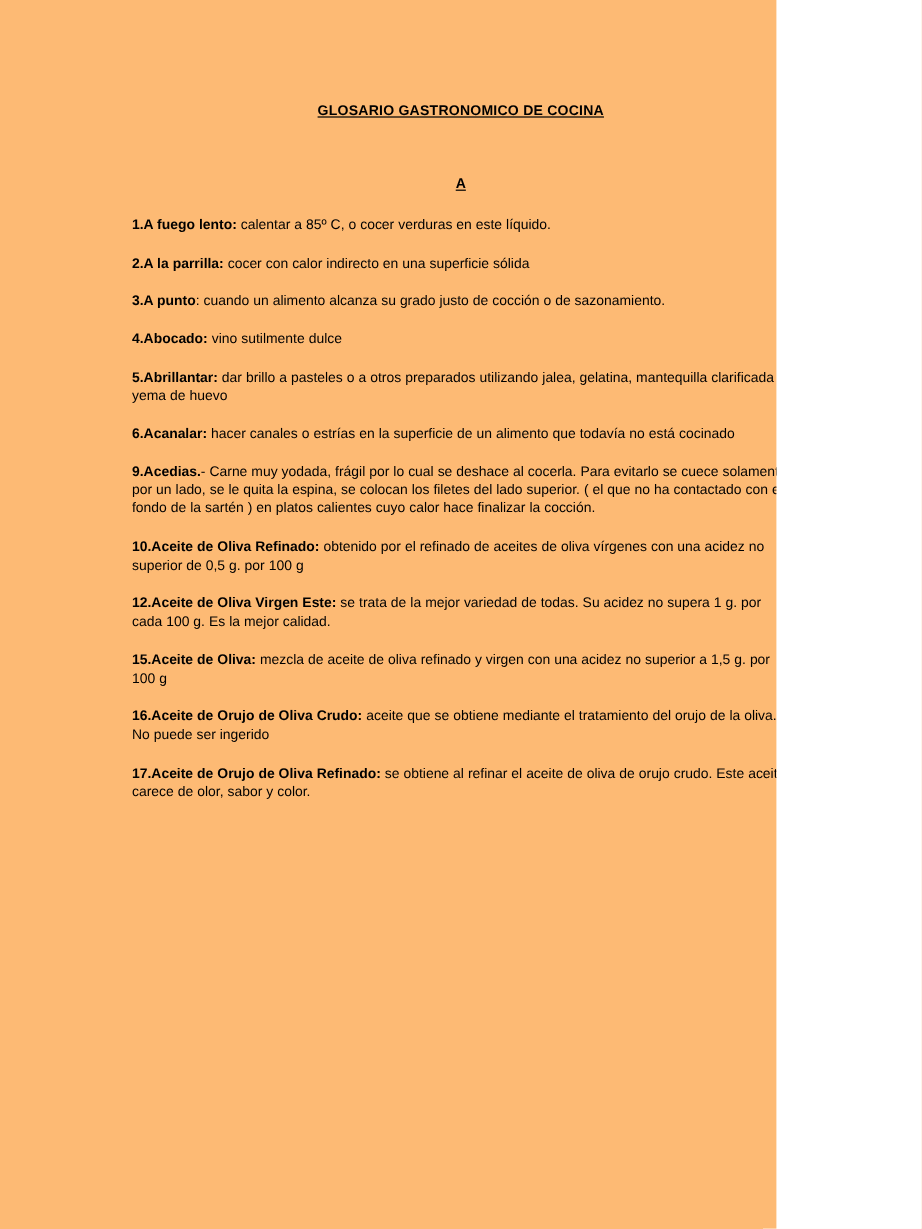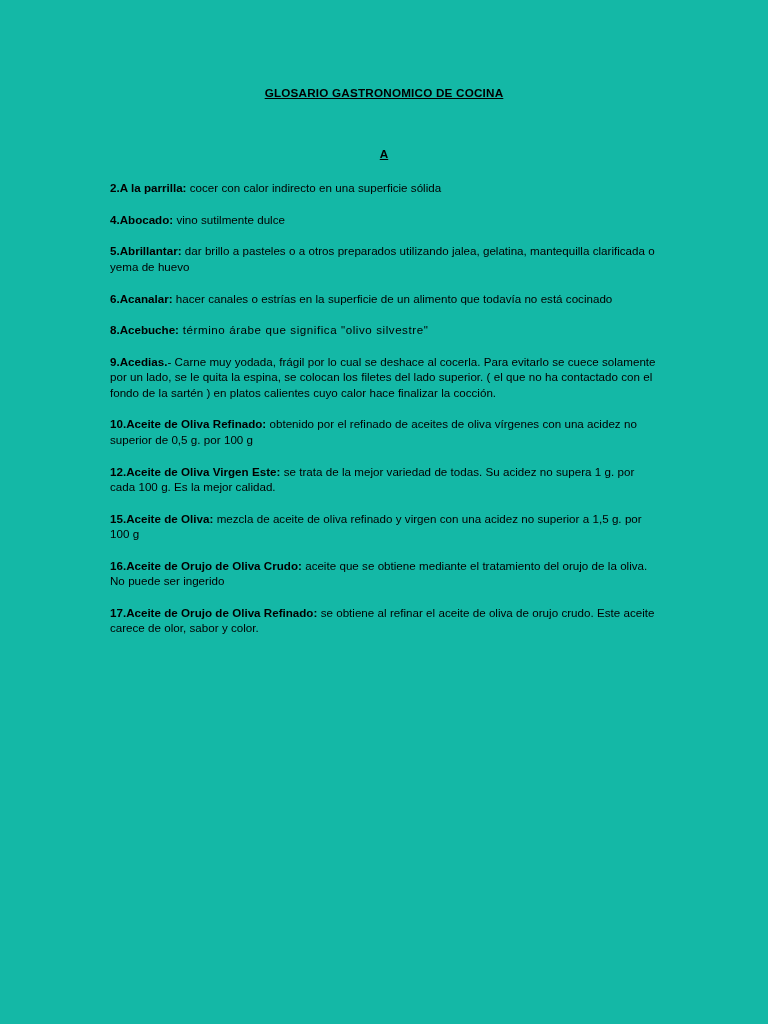--- a/index.html
+++ b/index.html
@@ -10,23 +10,23 @@
   }
   body {
     width: 768px;
     height: 1024px;
     font-family: "Liberation Sans", sans-serif;
     color: #000000;
     -webkit-font-smoothing: antialiased;
   }
   .page {
     position: relative;
-    width: 768px;
+    width: 647px;
     height: 1024px;
-    background: #14b8a6;
+    background: #fdba74;
     box-sizing: border-box;
     overflow: hidden;
   }
   .content {
     position: absolute;
     left: 110px;
     top: 0;
     width: 548px;
   }
   .doc-title {
@@ -73,33 +73,36 @@
 
 <div class="page">
   <div class="content">
 
     <h1 class="doc-title">GLOSARIO GASTRONOMICO DE COCINA</h1>
 
     <div class="section-letter">A</div>
 
     <ol class="entries">
       <li class="entry">
+        <span class="term">1.</span><span class="term">A fuego lento:</span><span class="definition"> calentar a 85º C, o cocer verduras en este líquido.</span>
+      </li>
+      <li class="entry">
         <span class="term">2.</span><span class="term">A la parrilla:</span><span class="definition"> cocer con calor indirecto en una superficie sólida</span>
+      </li>
+      <li class="entry">
+        <span class="term">3.</span><span class="term">A punto</span><span class="definition">: cuando un alimento alcanza su grado justo de cocción o de sazonamiento.</span>
       </li>
       <li class="entry">
         <span class="term">4.</span><span class="term">Abocado:</span><span class="definition"> vino sutilmente dulce</span>
       </li>
       <li class="entry">
         <span class="term">5.</span><span class="term">Abrillantar:</span><span class="definition"> dar brillo a pasteles o a otros preparados utilizando jalea, gelatina, mantequilla clarificada o yema de huevo</span>
       </li>
       <li class="entry">
         <span class="term">6.</span><span class="term">Acanalar:</span><span class="definition"> hacer canales o estrías en la superficie de un alimento que todavía no está cocinado</span>
-      </li>
-      <li class="entry spaced">
-        <span class="term">8.</span><span class="term">Acebuche:</span><span class="definition"> término árabe que significa "olivo silvestre"</span>
       </li>
       <li class="entry">
         <span class="term">9.</span><span class="term">Acedias.</span><span class="definition">- Carne muy yodada, frágil por lo cual se deshace al cocerla. Para evitarlo se cuece solamente por un lado, se le quita la espina, se colocan los filetes del lado superior. ( el que no ha contactado con el fondo de la sartén ) en platos calientes cuyo calor hace finalizar la cocción.</span>
       </li>
       <li class="entry">
         <span class="term">10.</span><span class="term">Aceite de Oliva Refinado:</span><span class="definition"> obtenido por el refinado de aceites de oliva vírgenes con una acidez no superior de 0,5 g. por 100 g</span>
       </li>
       <li class="entry">
         <span class="term">12.</span><span class="term">Aceite de Oliva Virgen Este:</span><span class="definition"> se trata de la mejor variedad de todas. Su acidez no supera 1 g. por cada 100 g. Es la mejor calidad.</span>
       </li>

